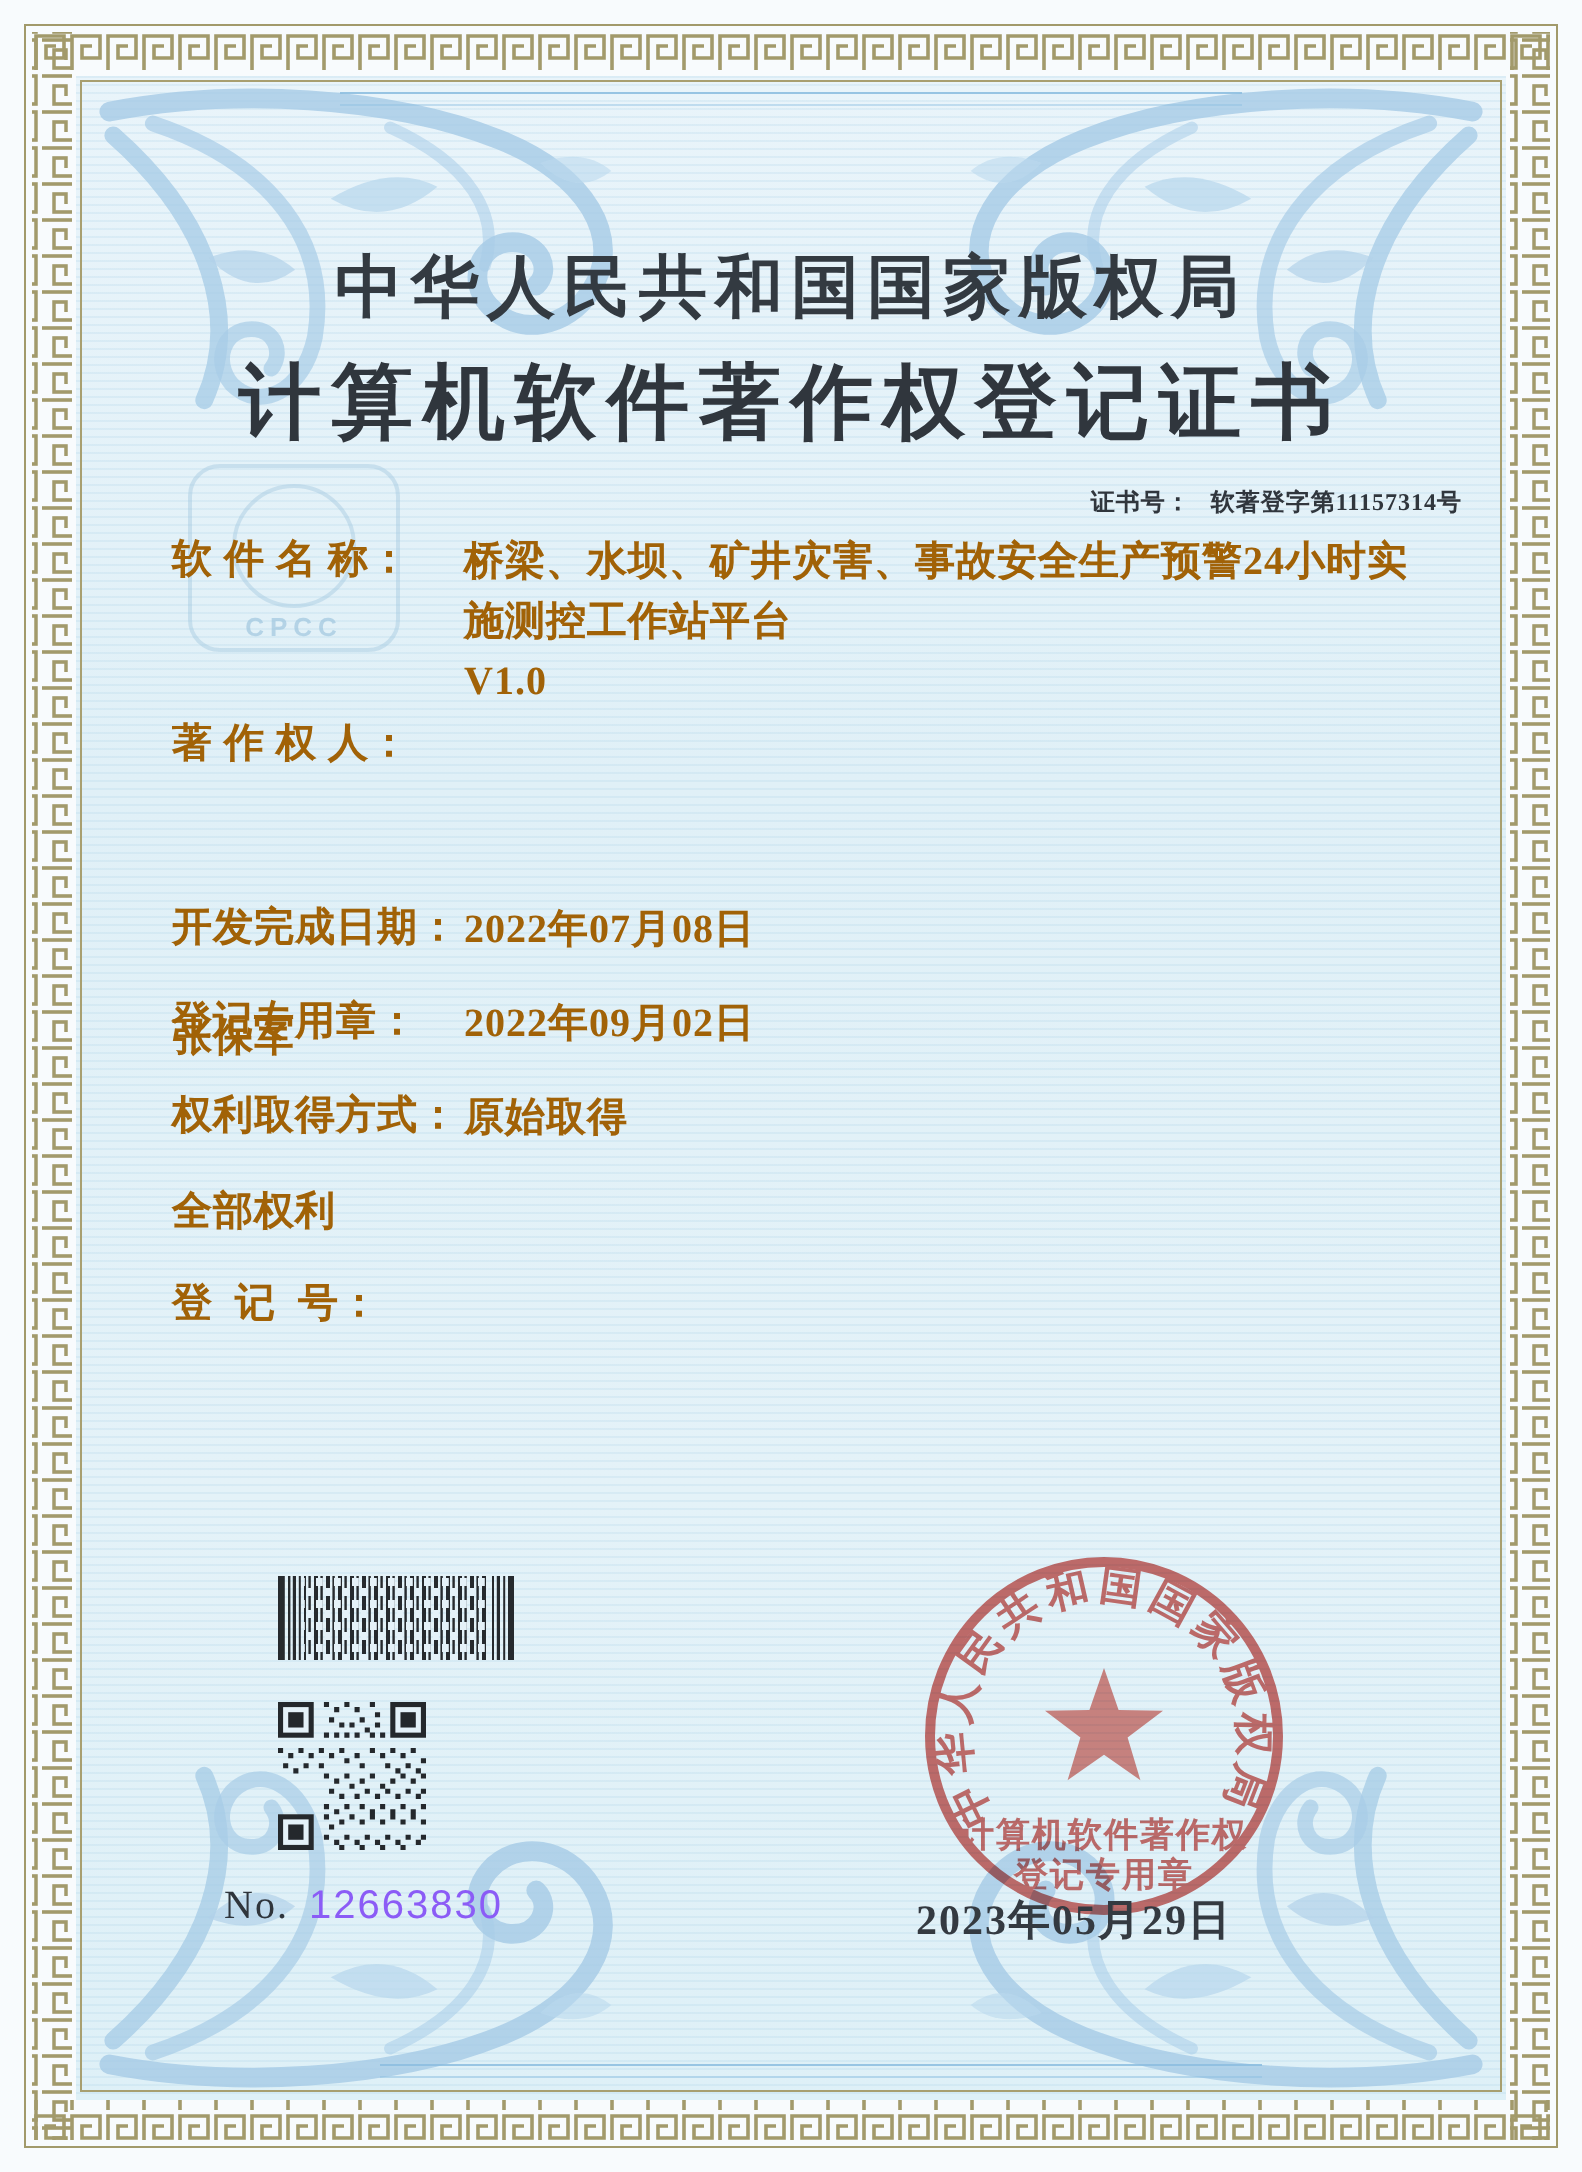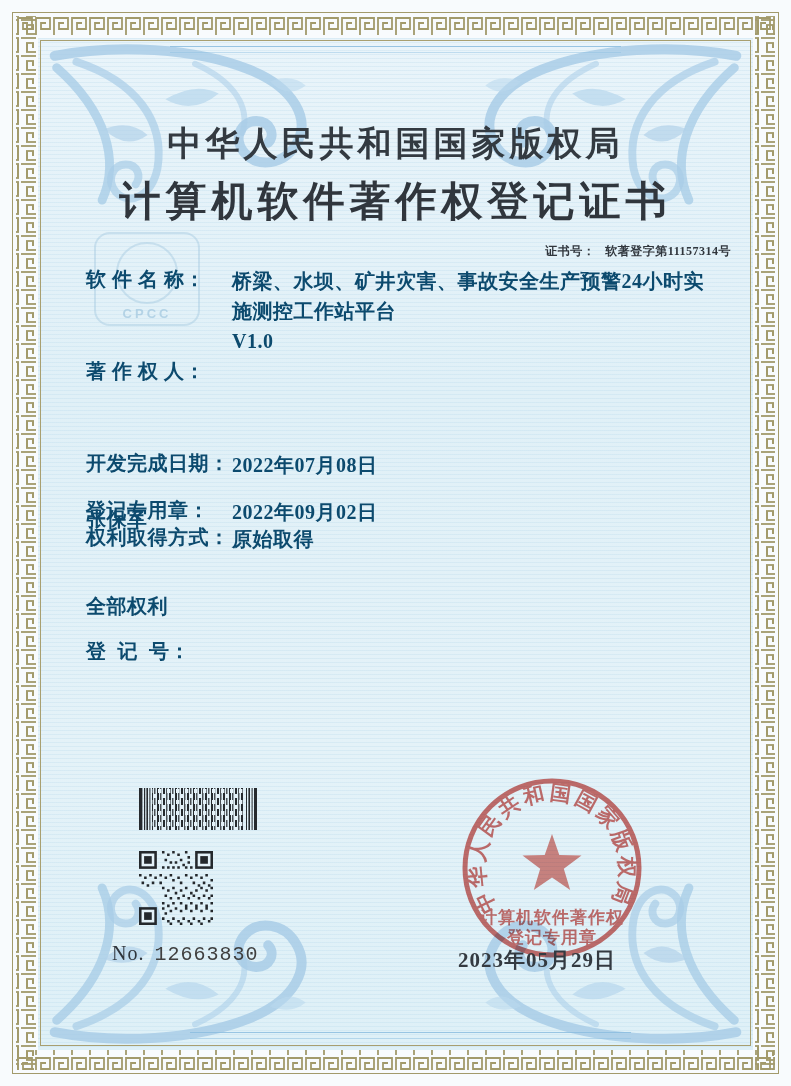--- a/index.html
+++ b/index.html
@@ -51,45 +51,45 @@
   .cert-title{
     position:absolute;left:0;right:0;top:174px;text-align:center;
     font-size:41px;font-weight:800;letter-spacing:5px;color:#30363d;
   }
   .cert-no-line{
     position:absolute;right:60px;top:243px;font-size:12px;font-weight:bold;color:#30363d;
     letter-spacing:.5px;
   }
   .cert-no-line .cn-label{margin-right:10px;}
   
-  .row{position:absolute;left:86px;display:flex;font-size:20px;font-weight:bold;color:#0c4a6e;}
+  .row{position:absolute;left:86px;display:flex;font-size:20px;font-weight:bold;color:#a16207;}
   .row .lbl{width:146px;flex:0 0 146px;white-space:pre;letter-spacing:.5px;}
   .row .val{white-space:pre-line;letter-spacing:.5px;line-height:30px;max-width:500px;}
   .r-software{top:266px;}
   .r-author{top:358px;flex-direction:column;}
   .r-dev{top:450px;}
   .r-publish{top:497px;}
-  .r-acquire{top:524px;}
+  .r-acquire{top:544px;}
   .r-scope{top:591px;}
   .r-reg{top:638px;}
   
   .statement{
     position:absolute;left:80px;top:686px;width:672px;
     font-size:20px;font-weight:bold;line-height:58px;letter-spacing:1px;
     white-space:pre-line;text-indent:2em;color:#2e343b;
   }
   
   .barcode{position:absolute;left:139px;top:788px;width:118px;height:42px;}
   .qrcode{position:absolute;left:139px;top:851px;width:74px;height:74px;}
   
   .serial{position:absolute;left:112px;top:942px;font-size:20px;}
   .serial .no-label{color:#2f353c;letter-spacing:1px;}
   .serial .no-value{
-    font-family:Liberation Mono, monospace;
-    color:#404040;letter-spacing:1px;margin-left:10px;font-size:20px;
+    font-family:Liberation Sans, sans-serif;
+    color:#8b5cf6;letter-spacing:1px;margin-left:10px;font-size:20px;
   }
   
   .seal{position:absolute;left:461px;top:777px;width:182px;height:182px;mix-blend-mode:multiply;opacity:.9;}
   .issue-date{
     position:absolute;left:458px;top:946px;width:200px;
     font-size:21px;font-weight:bold;letter-spacing:1px;color:#343a41;
   }
 </style>
 </head>
 <body>

